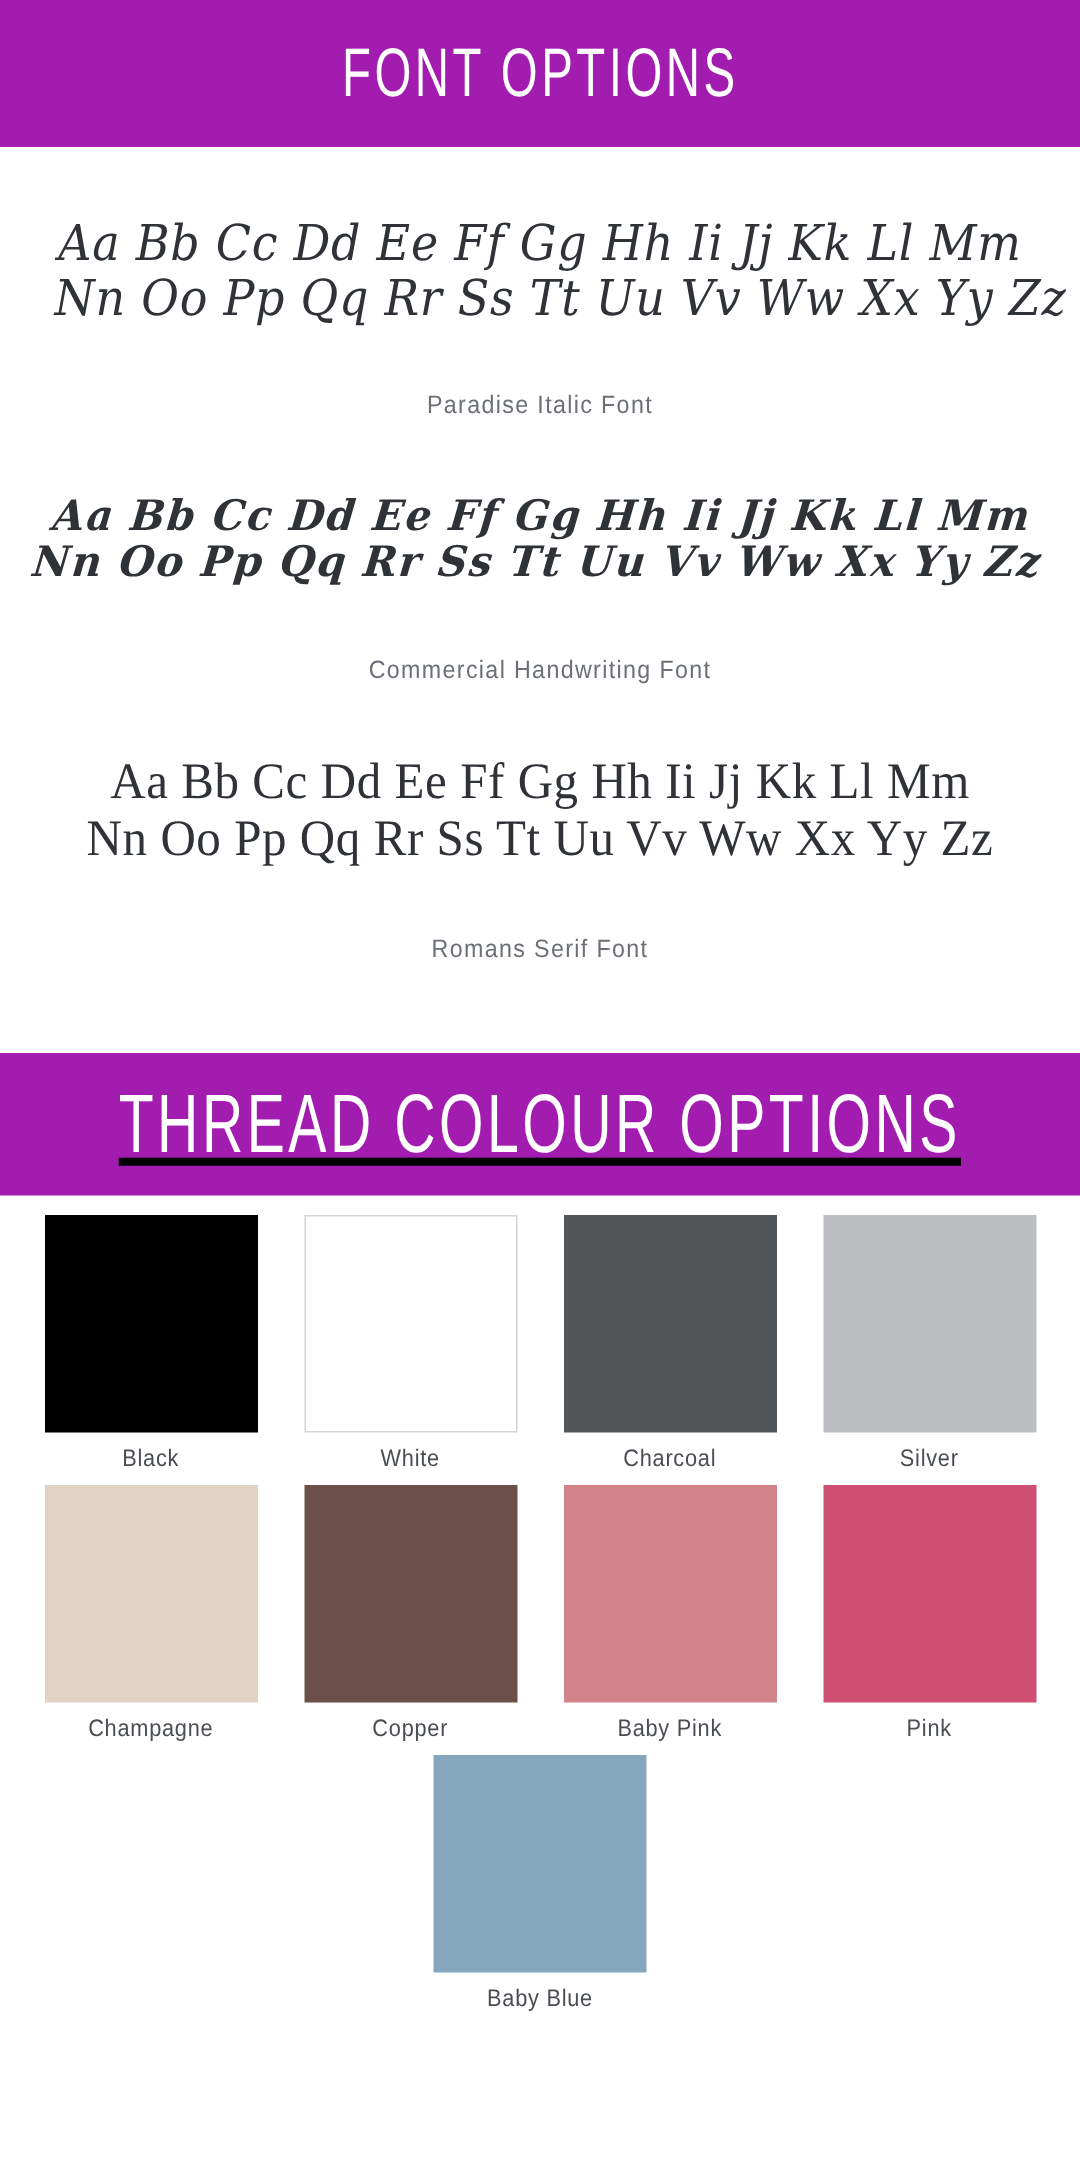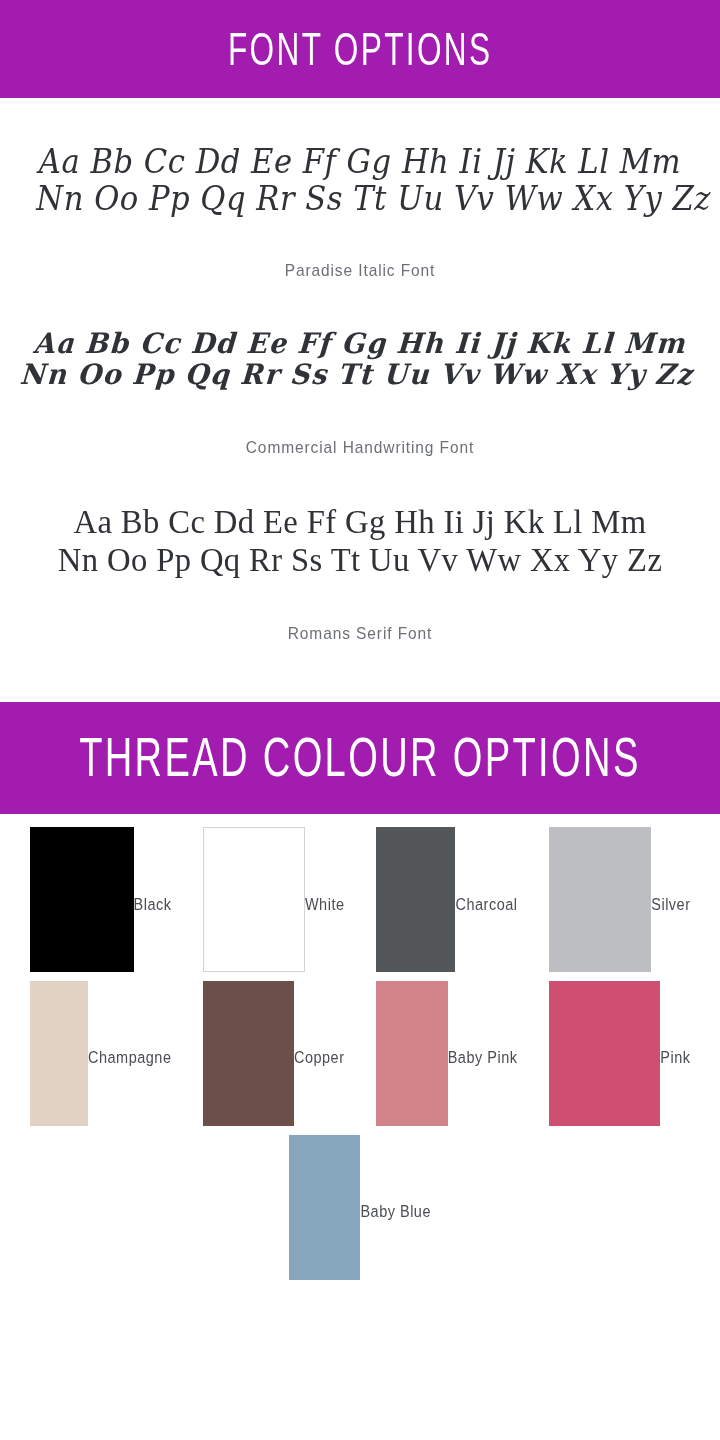--- a/index.html
+++ b/index.html
@@ -18,21 +18,21 @@
   
   .banner {
     width: 100%;
     background: #a21caf;
     display: flex;
     align-items: center;
     justify-content: center;
     box-sizing: border-box;
   }
   #font-options-banner { height: 98px; }
-  #thread-banner { height: 112px; }
+  #thread-banner { height: 95px; text-decoration: underline; }
 
   .banner-title {
     color: #ffffff;
     font-family: "Liberation Sans", sans-serif;
     font-weight: 400;
     letter-spacing: 2.5px;
     line-height: 1;
     transform: scaleY(1.35) scaleX(0.93);
     transform-origin: center center;
     white-space: nowrap;
@@ -103,21 +103,21 @@
   .swatch-section { padding-top: 13px; }
   .swatch-row {
     display: flex;
     justify-content: center;
     gap: 31px;
     margin-bottom: 9px;
   }
   .swatch-cell {
     width: 142px;
     display: flex;
-    flex-direction: row;
+    flex-direction: column;
     align-items: center;
   }
   .swatch-chip {
     width: 142px;
     height: 145px;
     box-sizing: border-box;
   }
   .swatch-chip.bordered { border: 1px solid #d4d4d4; }
   .swatch-label {
     margin-top: 10px;

